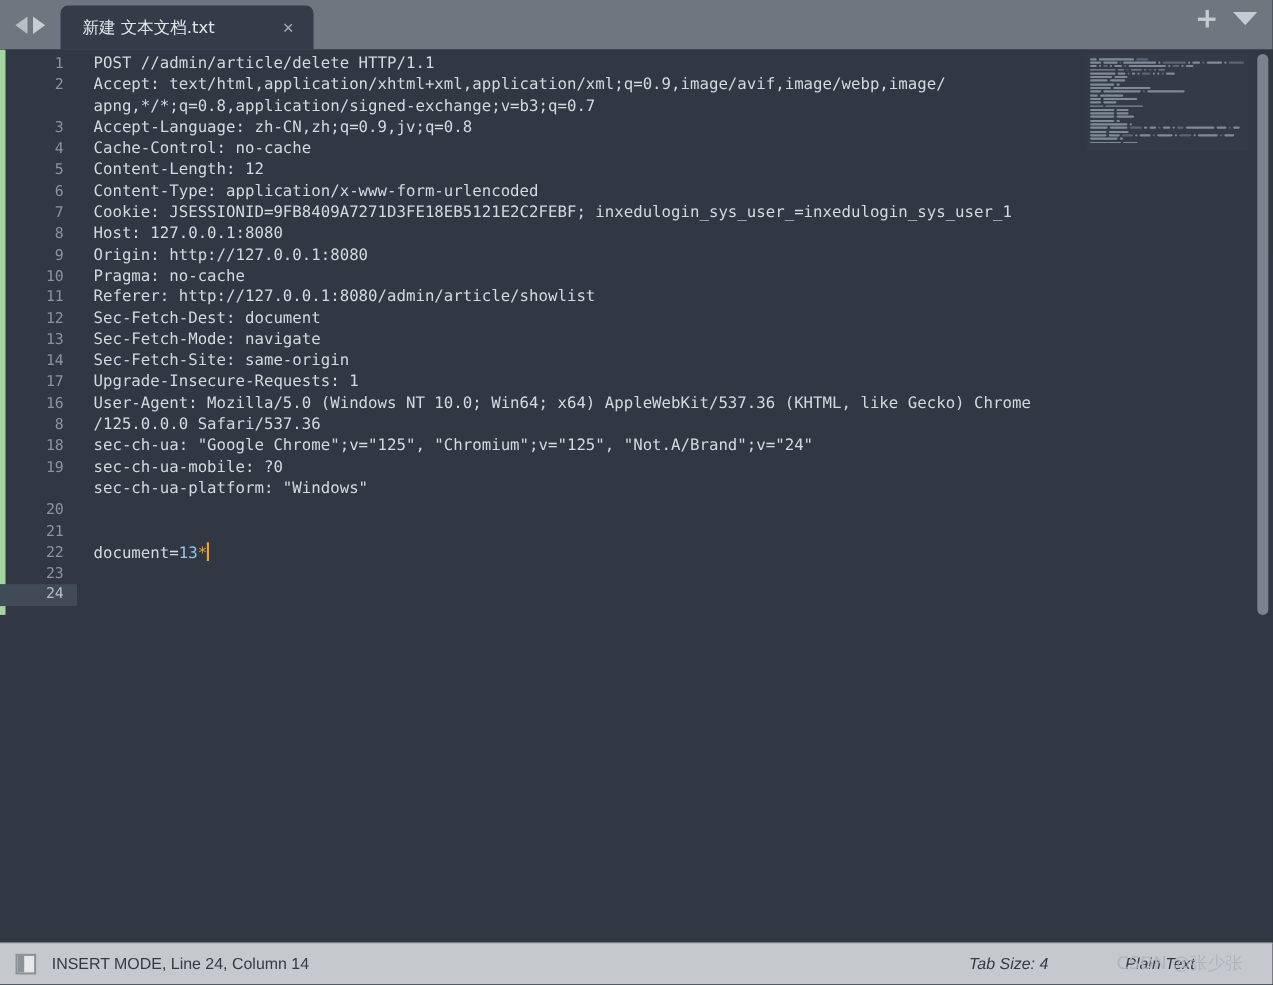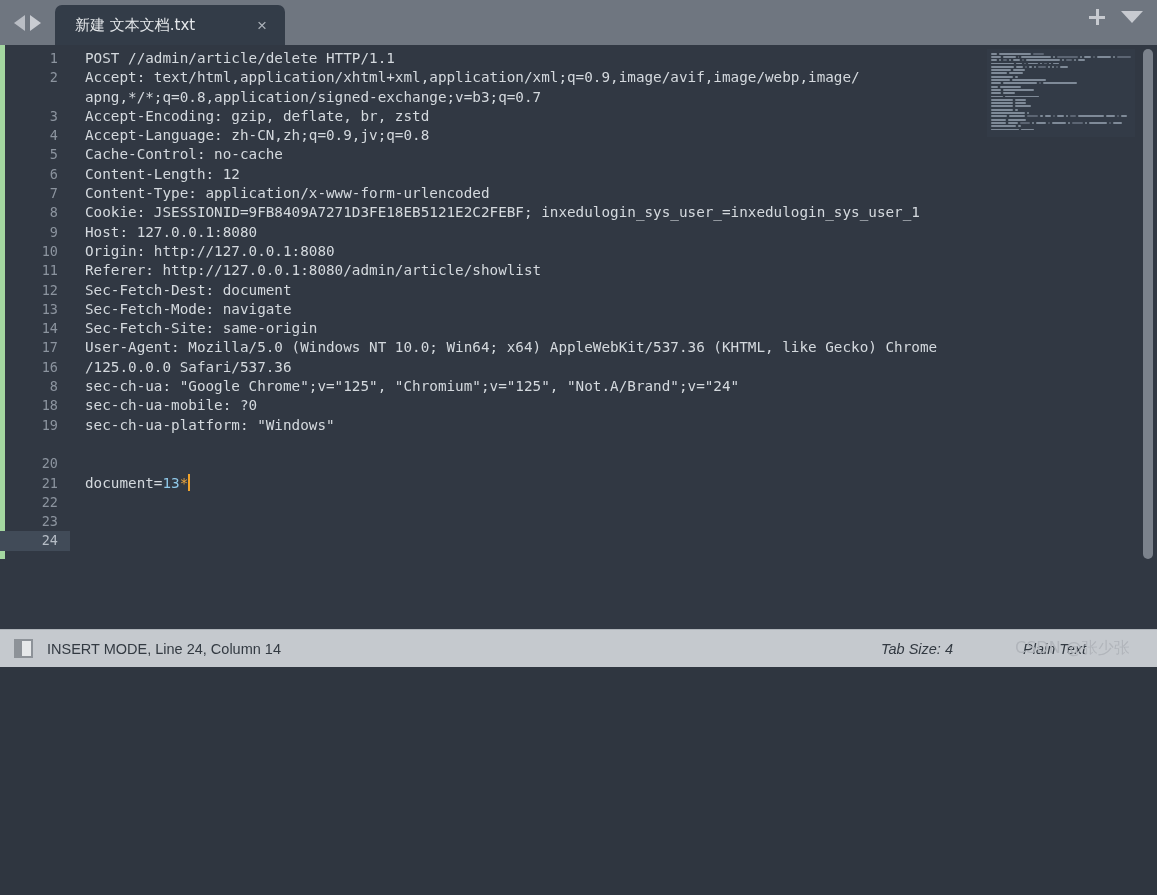--- a/index.html
+++ b/index.html
@@ -10,21 +10,21 @@
   body {
     width: 1157px;
     height: 895px;
     overflow: hidden;
     font-family: "Liberation Sans", sans-serif;
   }
 
   #app {
     position: relative;
     width: 1157px;
-    height: 667px;
+    height: 895px;
     background: #2f3640;
     display: flex;
     flex-direction: column;
   }
 
   
   .tabbar {
     position: relative;
     height: 45px;
     background: #6f7680;
@@ -330,32 +330,33 @@
           <div class="ln">20</div>
           <div class="ln">21</div>
           <div class="ln">22</div>
           <div class="ln">23</div>
           <div class="ln active">24</div>
         </div>
       <div class="code-lines" id="codelines">
           <div class="cl">POST //admin/article/delete HTTP/1.1</div>
           <div class="cl">Accept: text/html,application/xhtml+xml,application/xml;q=0.9,image/avif,image/webp,image/</div>
           <div class="cl">apng,*/*;q=0.8,application/signed-exchange;v=b3;q=0.7</div>
-          <div class="cl">Accept-Encoding: gzip, deflate, br, zstd</div>
           <div class="cl">Accept-Language: zh-CN,zh;q=0.9,jv;q=0.8</div>
           <div class="cl">Cache-Control: no-cache</div>
           <div class="cl">Content-Length: 12</div>
           <div class="cl">Content-Type: application/x-www-form-urlencoded</div>
           <div class="cl">Cookie: JSESSIONID=9FB8409A7271D3FE18EB5121E2C2FEBF; inxedulogin_sys_user_=inxedulogin_sys_user_1</div>
           <div class="cl">Host: 127.0.0.1:8080</div>
           <div class="cl">Origin: http://127.0.0.1:8080</div>
+          <div class="cl">Pragma: no-cache</div>
           <div class="cl">Referer: http://127.0.0.1:8080/admin/article/showlist</div>
           <div class="cl">Sec-Fetch-Dest: document</div>
           <div class="cl">Sec-Fetch-Mode: navigate</div>
           <div class="cl">Sec-Fetch-Site: same-origin</div>
+          <div class="cl">Upgrade-Insecure-Requests: 1</div>
           <div class="cl">User-Agent: Mozilla/5.0 (Windows NT 10.0; Win64; x64) AppleWebKit/537.36 (KHTML, like Gecko) Chrome</div>
           <div class="cl">/125.0.0.0 Safari/537.36</div>
           <div class="cl">sec-ch-ua: "Google Chrome";v="125", "Chromium";v="125", "Not.A/Brand";v="24"</div>
           <div class="cl">sec-ch-ua-mobile: ?0</div>
           <div class="cl">sec-ch-ua-platform: "Windows"</div>
           <div class="cl">&nbsp;</div>
           <div class="cl">&nbsp;</div>
           <div class="cl"><span>document=</span><span class="num-tok">13</span><span class="star-tok">*</span><span class="caret"></span></div>
         </div>
     </div>

